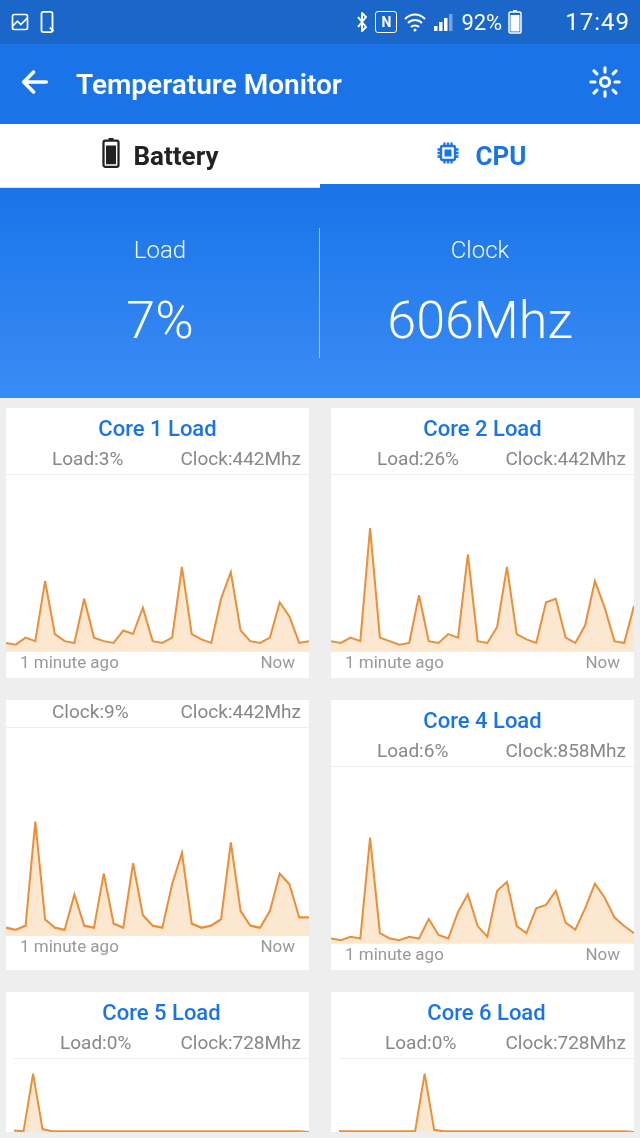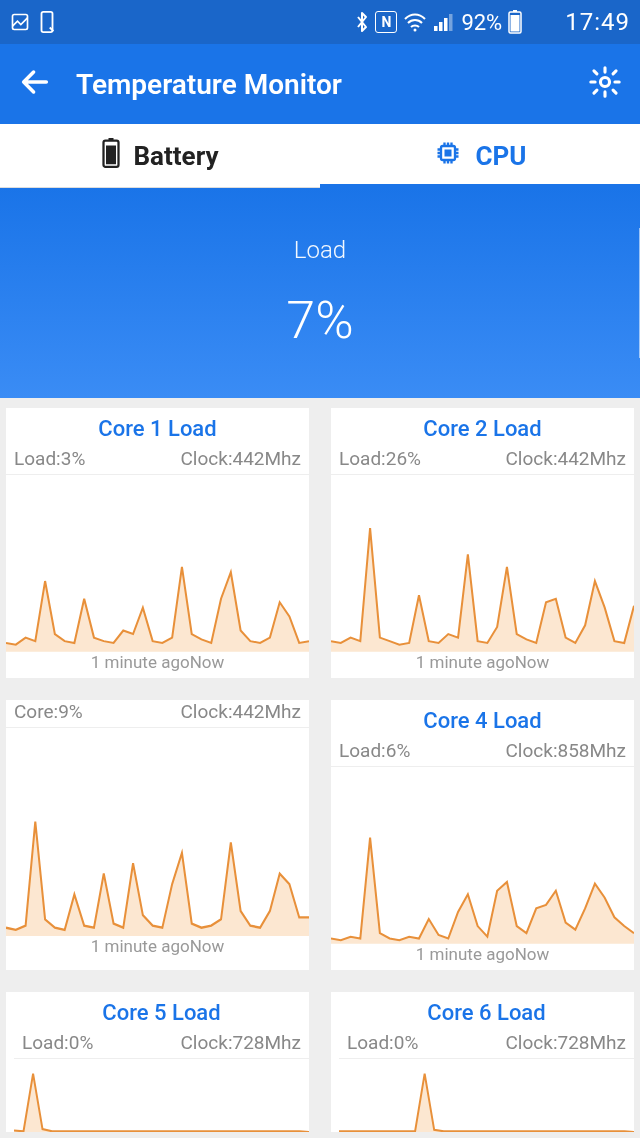--- a/index.html
+++ b/index.html
@@ -123,36 +123,37 @@
     font-size: 22px;
     font-weight: 500;
     padding: 8px 0 6px;
   }
   .core-stats {
     display: flex;
     justify-content: space-between;
     padding: 0 8px 4px;
     font-size: 19px;
     color: #888;
+    margin-left: 38px;
   }
   .core-chart {
     flex: 1;
     position: relative;
     border-top: 1px solid #eee;
   }
   .core-chart svg {
     width: 100%;
     height: 100%;
     display: block;
   }
   .spark-fill { fill: rgba(245,160,70,0.25); }
   .spark-line { stroke: #e8903a; stroke-width: 2; fill: none; }
   .core-time {
     display: flex;
-    justify-content: center;
+    justify-content: space-between;
     padding: 0 14px;
     font-size: 17px;
     color: #999;
     height: 34px;
     overflow: hidden;
   }
 
   .nfc-box {
     border: 1.8px solid #fff;
     border-radius: 3px;
@@ -251,20 +252,24 @@
     </span>
     <span>CPU</span>
   </div>
 </div>
 
 <div class="summary">
   <div class="summary-half">
     <div class="summary-label">Load</div>
     <div class="summary-value">7%</div>
   </div>
+  <div class="summary-half">
+    <div class="summary-label">Clock</div>
+    <div class="summary-value">606Mhz</div>
+  </div>
 </div>
 
 <div class="core-grid">
 
 <div class="core-card">
       <div class="core-title">Core 1 Load</div>
       <div class="core-stats">
         <span>Load:3%</span>
         <span>Clock:442Mhz</span>
       </div>
@@ -291,21 +296,21 @@
           <path class="spark-line" d="M0.0 164.5 L9.7 166.3 L19.4 161.0 L29.0 164.5 L38.7 52.5 L48.4 161.0 L58.1 164.5 L67.7 168.0 L77.4 166.3 L87.1 119.0 L96.8 164.5 L106.5 166.3 L116.1 157.5 L125.8 161.0 L135.5 78.7 L145.2 164.5 L154.8 166.3 L164.5 150.5 L174.2 91.0 L183.9 157.5 L193.5 162.8 L203.2 166.3 L212.9 126.0 L222.6 122.5 L232.3 161.0 L241.9 166.3 L251.6 148.8 L261.3 105.0 L271.0 131.3 L280.6 164.5 L290.3 166.3 L300.0 129.5 "></path>
         </svg>
       </div>
       <div class="core-time">
         <span>1 minute ago</span>
         <span>Now</span>
       </div>
     </div>
     <div class="core-card">
       <div class="core-stats">
-        <span>Core:9%</span>
+        <span>Clock:9%</span>
         <span>Clock:442Mhz</span>
       </div>
       <div class="core-chart">
         <svg viewBox="0 0 300 175" preserveAspectRatio="none">
           <path class="spark-fill" d="M0.0 168.0 L9.7 169.8 L19.4 166.3 L29.0 78.7 L38.7 161.0 L48.4 168.0 L58.1 169.8 L67.7 140.0 L77.4 166.3 L87.1 168.0 L96.8 122.5 L106.5 164.5 L116.1 168.0 L125.8 113.8 L135.5 157.5 L145.2 166.3 L154.8 168.0 L164.5 131.3 L174.2 105.0 L183.9 164.5 L193.5 168.0 L203.2 166.3 L212.9 161.0 L222.6 96.3 L232.3 154.0 L241.9 166.3 L251.6 168.0 L261.3 154.0 L271.0 122.5 L280.6 131.3 L290.3 159.3 L300.0 159.3 L300 175 L0 175 Z"></path>
           <path class="spark-line" d="M0.0 168.0 L9.7 169.8 L19.4 166.3 L29.0 78.7 L38.7 161.0 L48.4 168.0 L58.1 169.8 L67.7 140.0 L77.4 166.3 L87.1 168.0 L96.8 122.5 L106.5 164.5 L116.1 168.0 L125.8 113.8 L135.5 157.5 L145.2 166.3 L154.8 168.0 L164.5 131.3 L174.2 105.0 L183.9 164.5 L193.5 168.0 L203.2 166.3 L212.9 161.0 L222.6 96.3 L232.3 154.0 L241.9 166.3 L251.6 168.0 L261.3 154.0 L271.0 122.5 L280.6 131.3 L290.3 159.3 L300.0 159.3 "></path>
         </svg>
       </div>
       <div class="core-time">
         <span>1 minute ago</span>

